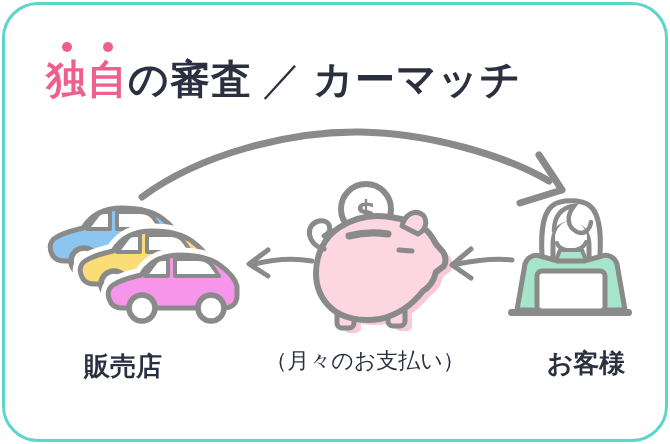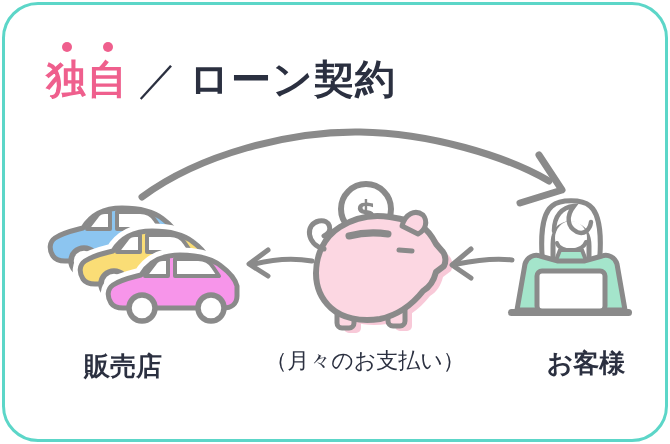--- a/index.html
+++ b/index.html
@@ -25,22 +25,23 @@
   .label-customer{left:586px;top:346px;transform:translateX(-50%);font-size:26px;font-weight:bold;}
 </style>
 </head>
 <body>
 
 <div class="stage">
   <div class="card"></div>
 
   <div class="title">
     <span class="emph">独自</span>
+      <span>の審査</span>
       <span class="slash">／</span>
-      <span>ローン契約</span>
+      <span>カーマッチ</span>
   </div>
 
   <svg class="illustration" viewBox="0 0 670 444" xmlns="http://www.w3.org/2000/svg">
     <defs>
       <g id="carShape">
         <path d="M7,52 C3,46 3,38 9,34 C15,30 25,27 33,25 L37,24 C46,9 60,4 76,4 C92,4 107,7 117,15 C125,21 131,27 133,35 L133,45 C133,53 127,57 119,57 L19,57 C13,57 9,55 7,52 Z" fill="currentColor" stroke="#ffffff" stroke-width="15" stroke-linejoin="round"></path>
         <path d="M7,52 C3,46 3,38 9,34 C15,30 25,27 33,25 L37,24 C46,9 60,4 76,4 C92,4 107,7 117,15 C125,21 131,27 133,35 L133,45 C133,53 127,57 119,57 L19,57 C13,57 9,55 7,52 Z" fill="currentColor" stroke="#8a8a8a" stroke-width="5" stroke-linejoin="round"></path>
         <path d="M41,25 L51,12 C53,9 56,8 59,8 L64,8 L64,25 Z" fill="#ffffff" stroke="#8a8a8a" stroke-width="4" stroke-linejoin="round"></path>
         <path d="M71,8 L94,8 C101,8 106,11 109,16 L115,25 L71,25 Z" fill="#ffffff" stroke="#8a8a8a" stroke-width="4" stroke-linejoin="round"></path>
         <circle cx="38" cy="57" r="13" fill="#ffffff" stroke="#8a8a8a" stroke-width="5.5"></circle>

